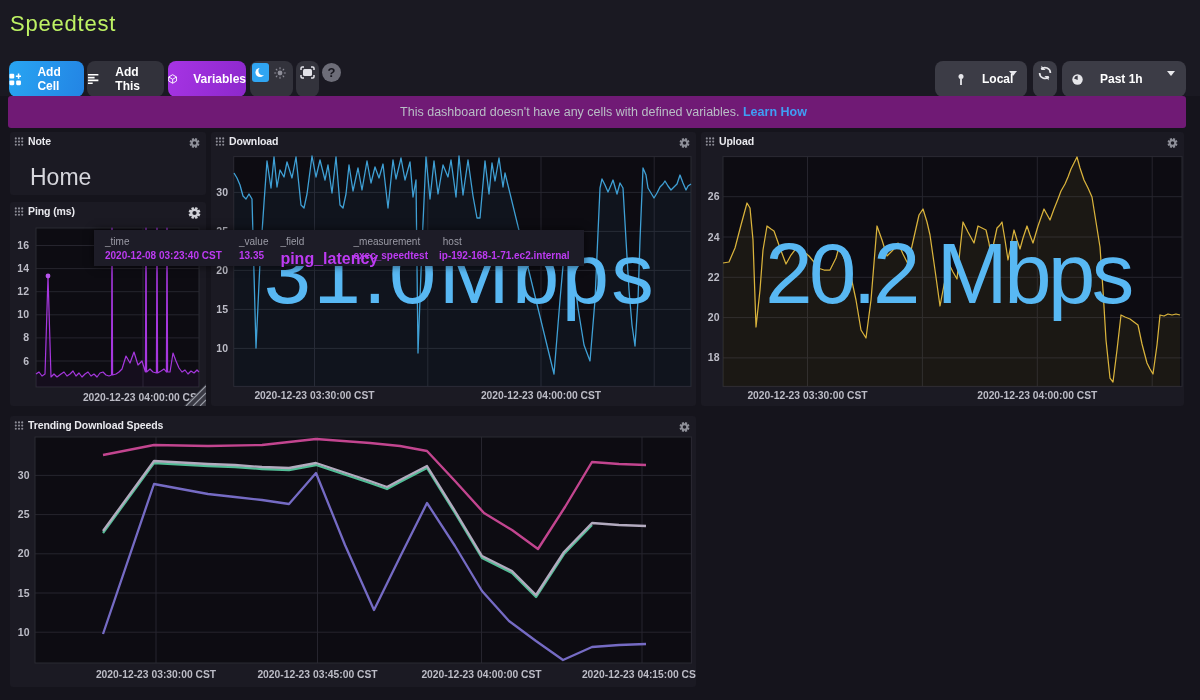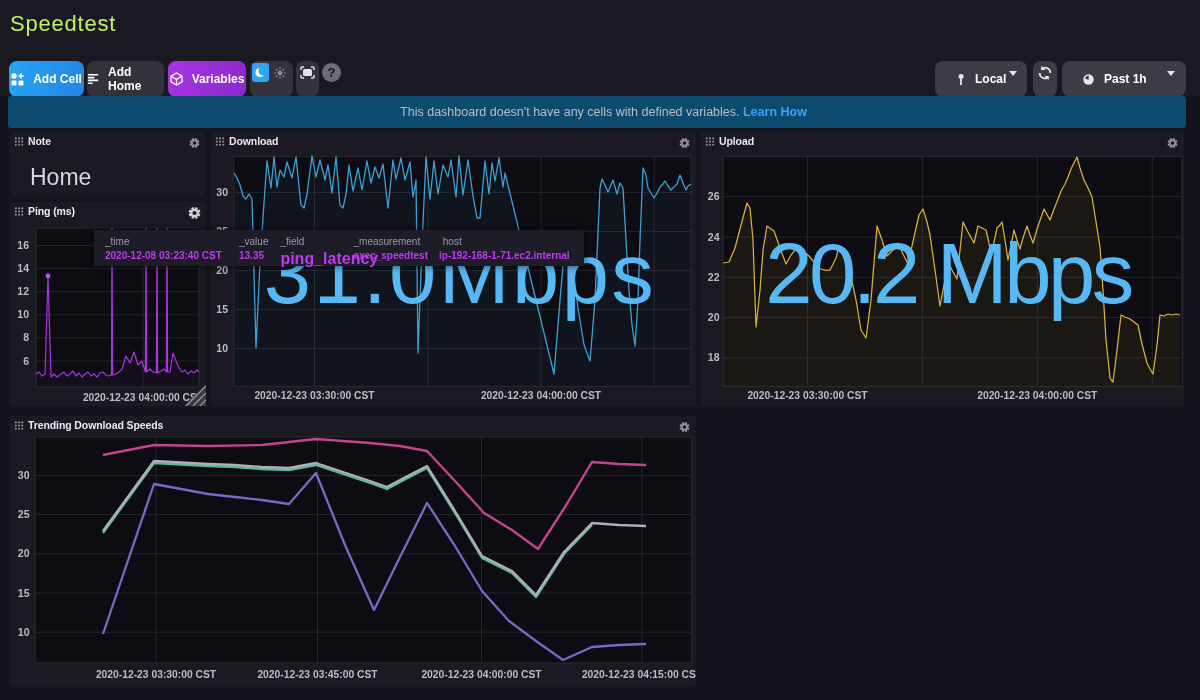--- a/index.html
+++ b/index.html
@@ -1,18 +1,18 @@
 <!DOCTYPE html>
 <html><head><meta charset="utf-8"><style>
 *{margin:0;padding:0;box-sizing:border-box}
 body{width:1200px;height:700px;background:#15141c;font-family:"Liberation Sans",sans-serif;position:relative;overflow:hidden}
 .abs{position:absolute}
 .tophead{position:absolute;left:0;top:0;width:1200px;height:96px;background:#1a1922}
 .h1{position:absolute;left:10px;top:11px;font-size:22px;color:#bef264;letter-spacing:.8px}
-.btn{position:absolute;top:61px;height:36px;border-radius:8px;color:#fff;font-weight:bold;font-size:12px;display:flex;align-items:center;justify-content:center;gap:9px}
+.btn{position:absolute;top:61px;height:36px;border-radius:8px;color:#fff;font-weight:bold;font-size:12px;display:flex;align-items:center;justify-content:center;gap:16px}
 .cell{position:absolute;background:#1b1a23;border-radius:3px}
 .hdr{position:absolute;left:0;top:0}
 .htit{font:bold 10.5px "Liberation Sans",sans-serif;fill:#e9e9ee;letter-spacing:-.1px}
 .ax{font:bold 10.5px "Liberation Sans",sans-serif;fill:#bcbcc6}
 .tx{font:bold 10.3px "Liberation Sans",sans-serif;fill:#bcbcc6;letter-spacing:0px}
 .big{position:absolute;color:#58b8f3;white-space:nowrap;transform:translate(-50%,-50%);z-index:5}
 .caret{width:0;height:0;border-left:4.5px solid transparent;border-right:4.5px solid transparent;border-top:5px solid #e8e8ec}
 </style></head><body>
 <div class="tophead"></div>
 <div class="h1">Speedtest</div>
@@ -22,21 +22,21 @@
       <rect x="0.5" y="7.5" width="5" height="5" rx="1.2" fill="#fff"></rect>
       <rect x="7.5" y="7.5" width="5" height="5" rx="1.2" fill="#fff"></rect>
       <path d="M10 0.2v5.6M7.2 3h5.6" stroke="#fff" stroke-width="1.6"></path>
     </svg>
 <span>Add Cell</span>
   </div>
 <div class="btn" style="left:87px;width:77px;background:#32323b">
 <svg width="13" height="12" viewBox="0 0 13 12">
       <path d="M1 1.5h11M1 4.5h7M1 7.5h11M1 10.5h5" stroke="#fff" stroke-width="1.7"></path>
     </svg>
-<span>Add Home</span>
+<span>Add This</span>
   </div>
 <div class="btn" style="left:168px;width:78px;background:linear-gradient(105deg,#a634e4,#8d28cc)">
 <svg width="13" height="14" viewBox="0 0 13 14">
       <path d="M6.5 1 12 4.2v5.6L6.5 13 1 9.8V4.2Z" fill="none" stroke="#fff" stroke-width="1.3"></path>
       <path d="M1.2 4.3 6.5 7.4 11.8 4.3M6.5 7.4V12.8" fill="none" stroke="#fff" stroke-width="1.3"></path>
     </svg>
 <span>Variables</span>
   </div>
 <div class="btn" style="left:250px;width:43px;background:#33333c"></div>
 <div class="abs" style="left:252px;top:63px;width:17px;height:19px;background:#30a5f2;border-radius:3px"></div>
@@ -66,29 +66,29 @@
   </div>
 <div class="btn" style="left:1033px;width:24px;background:#3c3c46"></div>
 <svg class="abs" style="left:1037px;top:65px" width="16" height="16" viewBox="0 0 16 16">
     <g fill="none" stroke="#e6e6ea" stroke-width="1.7">
       <path d="M13.4 8A5.4 5.4 0 0 0 4.2 4.2"></path>
       <path d="M2.6 8A5.4 5.4 0 0 0 11.8 11.8"></path>
     </g>
     <path d="M4.4 0.8v4.2h4.2z" fill="#e6e6ea"></path>
     <path d="M11.6 15.2V11h-4.2z" fill="#e6e6ea"></path>
   </svg>
-<div class="btn" style="left:1062px;width:124px;background:#3c3c46;justify-content:flex-start;padding-left:20px">
+<div class="btn" style="left:1062px;width:124px;background:#3c3c46;justify-content:flex-start;padding-left:9px">
 <svg width="13" height="13" viewBox="0 0 13 13">
       <circle cx="6.5" cy="6.5" r="5.2" fill="#e6e6ea"></circle>
       <path d="M6.7 6.9V2.6A4.1 4.1 0 0 0 3.0 5.4Z" fill="#3c3c46"></path>
     </svg>
 <span>Past 1h</span>
     <div class="caret" style="position:absolute;right:11px;top:10px"></div>
   </div>
-<div class="abs" style="left:8px;top:96px;width:1178px;height:32px;background:#0c4a6e;border-radius:3px;font-size:12.5px;color:#b9bec6;text-align:center;line-height:32px"><span style="padding-left:13px">This dashboard doesn't have any cells with defined variables. <span style="color:#3f9ef5;font-weight:bold">Learn How</span></span></div>
+<div class="abs" style="left:8px;top:96px;width:1178px;height:32px;background:#701a75;border-radius:3px;font-size:12.5px;color:#b9bec6;text-align:center;line-height:32px"><span style="padding-left:13px">This dashboard doesn't have any cells with defined variables. <span style="color:#3f9ef5;font-weight:bold">Learn How</span></span></div>
 <div class="cell" style="left:10px;top:132px;width:196px;height:63px">
 <svg class="hdr" width="196" height="22" viewBox="0 0 196 22">
 <circle cx="5.8" cy="6.4" r="1.05" fill="#8b8b95"></circle>
       <circle cx="9.0" cy="6.4" r="1.05" fill="#8b8b95"></circle>
       <circle cx="12.2" cy="6.4" r="1.05" fill="#8b8b95"></circle>
       <circle cx="5.8" cy="9.6" r="1.05" fill="#8b8b95"></circle>
       <circle cx="9.0" cy="9.6" r="1.05" fill="#8b8b95"></circle>
       <circle cx="12.2" cy="9.6" r="1.05" fill="#8b8b95"></circle>
       <circle cx="5.8" cy="12.8" r="1.05" fill="#8b8b95"></circle>
       <circle cx="9.0" cy="12.8" r="1.05" fill="#8b8b95"></circle>

